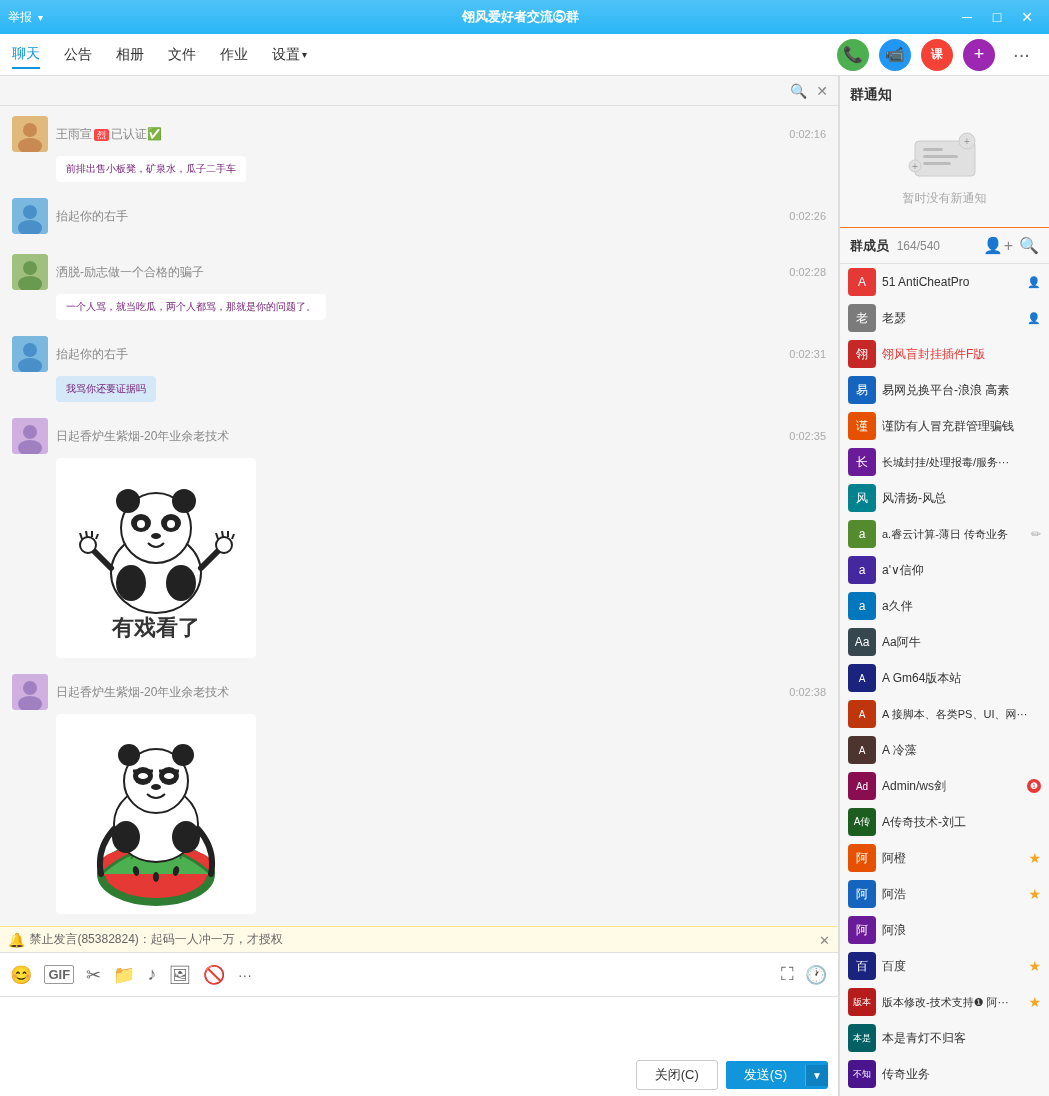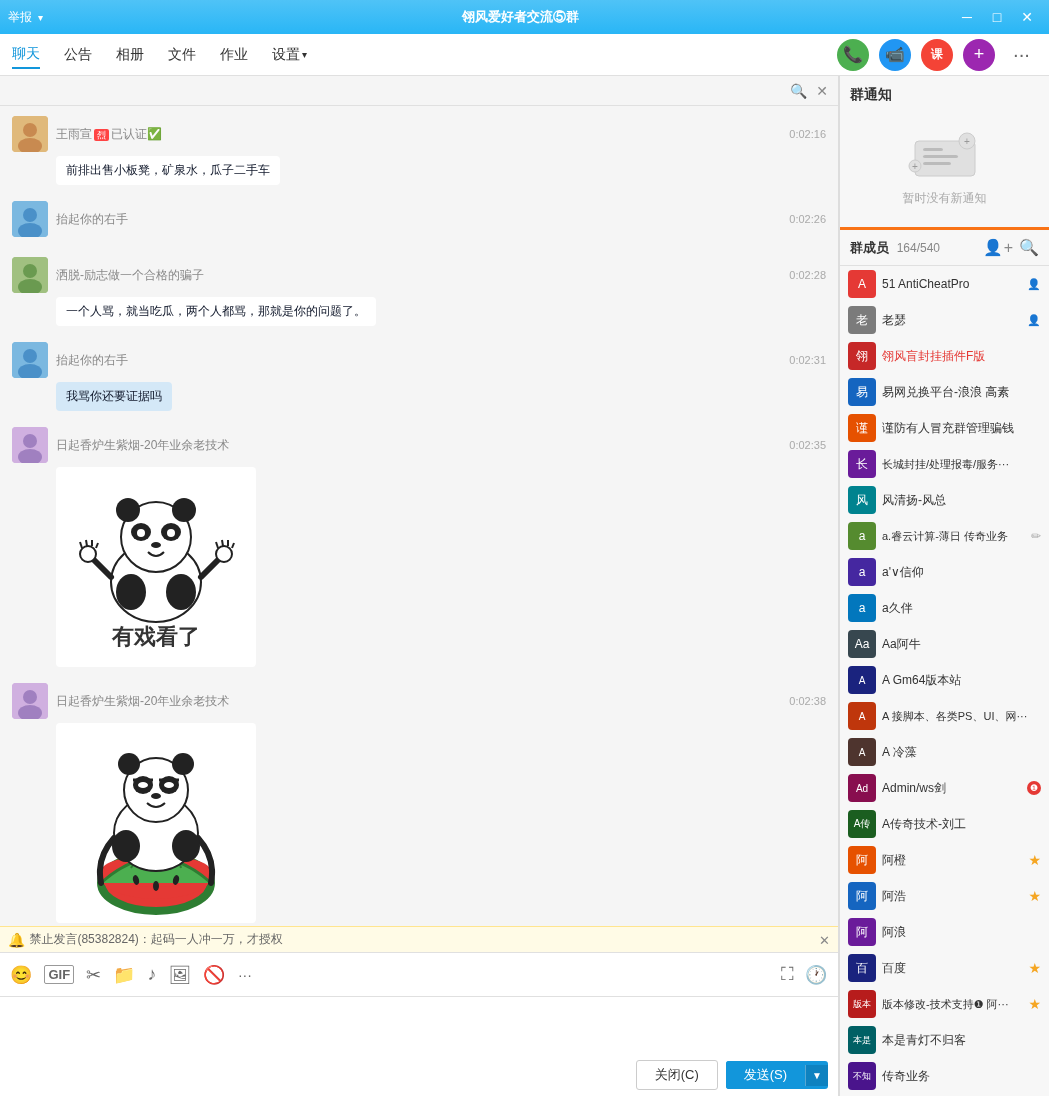--- a/index.html
+++ b/index.html
@@ -146,22 +146,22 @@
       margin-left: auto;
     }
     .msg-body {
       margin-left: 44px;
     }
     .msg-bubble {
       display: inline-block;
       background: #fff;
       border-radius: 4px;
       padding: 6px 10px;
-      font-size: 12px;
-      color: #0f172a;
+      font-size: 10px;
+      color: #701a75;
       max-width: 600px;
       word-break: break-all;
     }
     .msg-bubble.highlight {
       background: #d4e8f7;
     }
 
     
     .notice-bar {
       background: #fffbe6;
@@ -271,21 +271,21 @@
       width: 210px;
       background: #f7f7f7;
       display: flex;
       flex-direction: column;
       border-left: 1px solid #ddd;
     }
 
     
     .group-notice {
       padding: 10px;
-      border-bottom: 3px solid #f97316;
+      border-bottom: 1px solid #f97316;
     }
     .group-notice-title {
       font-size: 14px;
       color: #333;
       font-weight: bold;
       margin-bottom: 8px;
     }
     .notice-empty {
       display: flex;
       flex-direction: column;

